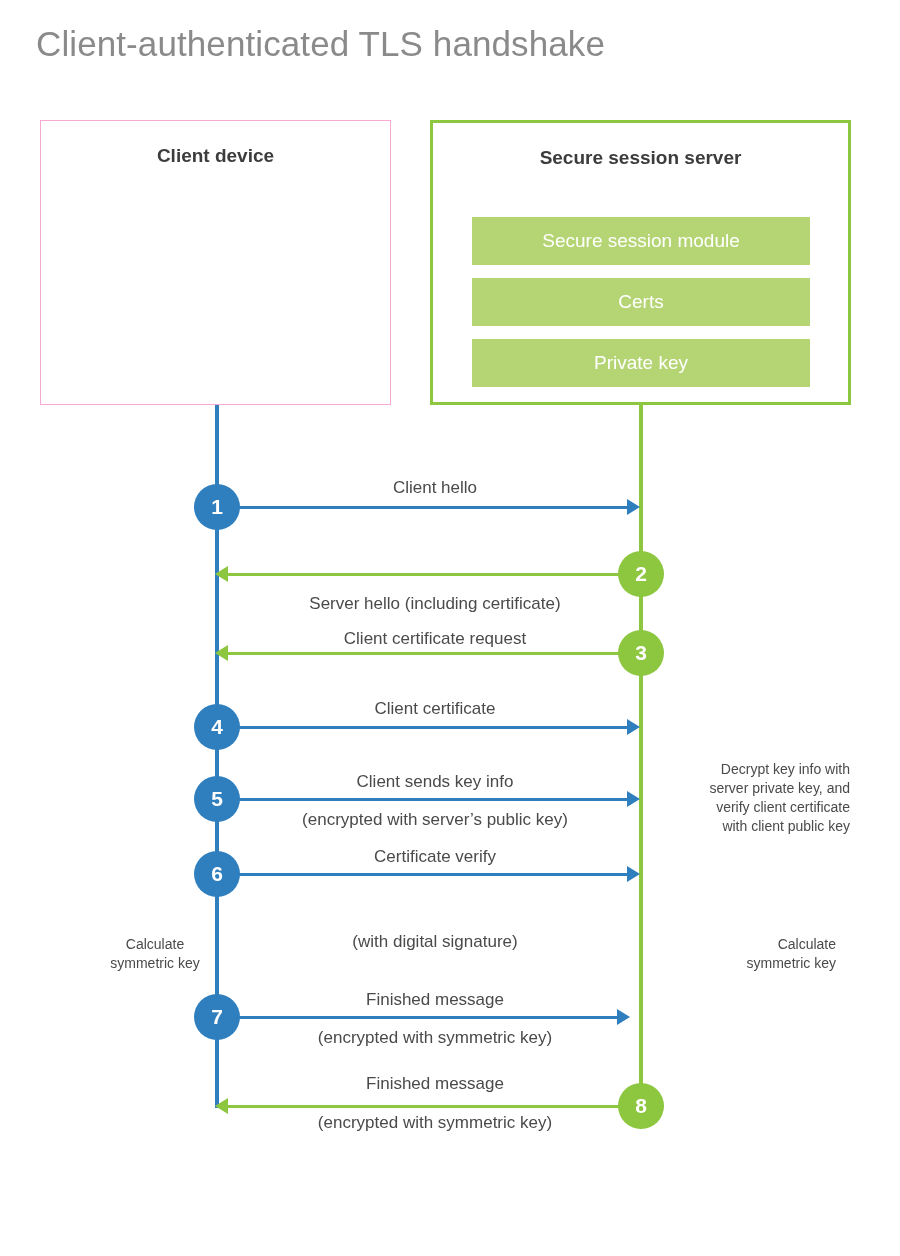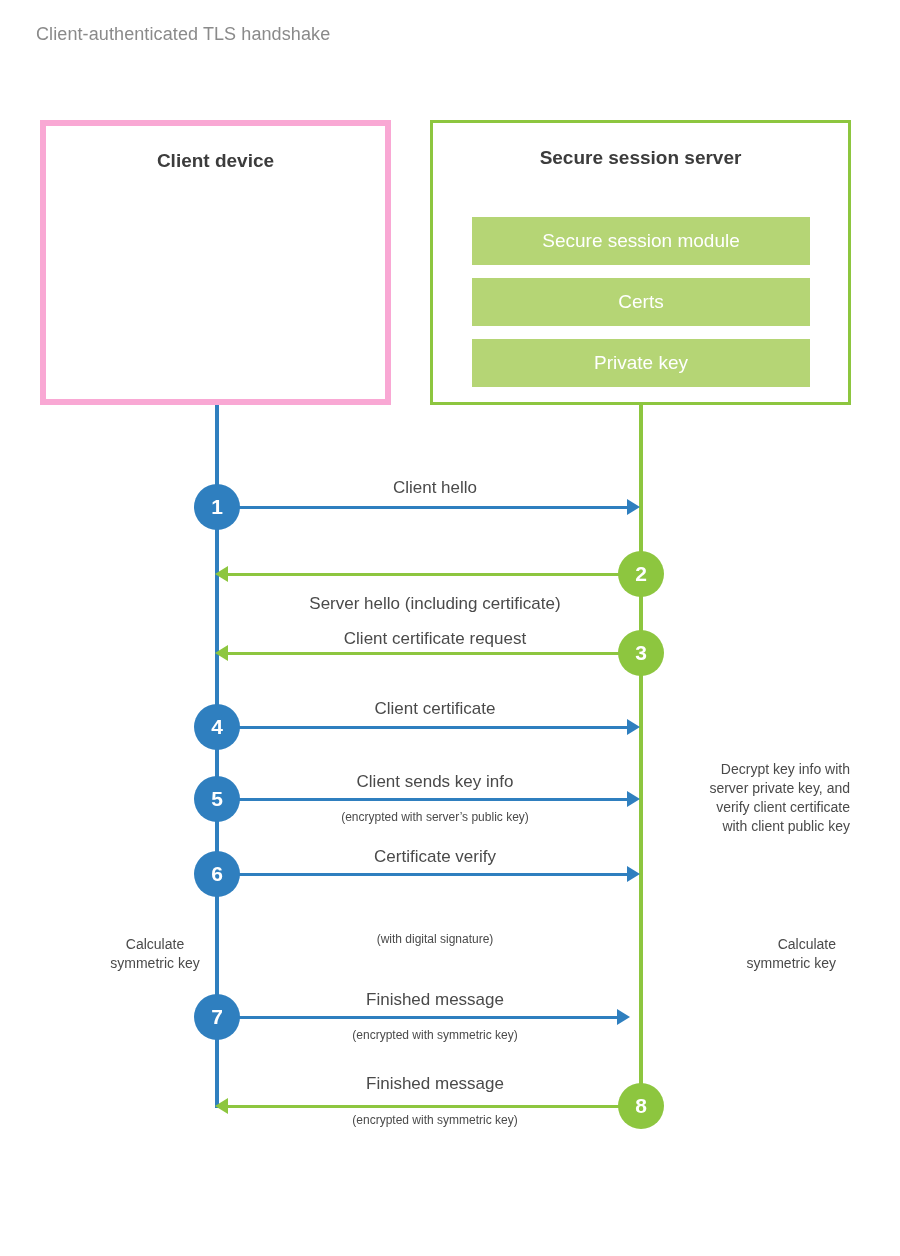--- a/index.html
+++ b/index.html
@@ -17,39 +17,39 @@
     height: 1256px;
     background: #ffffff;
     overflow: hidden;
   }
 
   
   .title {
     position: absolute;
     left: 36px;
     top: 24px;
-    font-size: 18px;
+    font-size: 35px;
     font-weight: 300;
     color: #8a8a8a;
     letter-spacing: 0.1px;
     white-space: nowrap;
   }
 
   
   .party-box {
     position: absolute;
     background: #ffffff;
     box-sizing: border-box;
   }
   .party-box.client {
     left: 40px;
     top: 120px;
     width: 351px;
     height: 285px;
-    border: 6px solid #f9a8d4;
+    border: 1px solid #f9a8d4;
   }
   .party-box.server {
     left: 430px;
     top: 120px;
     width: 421px;
     height: 285px;
     border: 3px solid #8dc63f;
   }
   .party-title {
     position: absolute;
@@ -148,21 +148,21 @@
   .msg-label {
     position: absolute;
     text-align: center;
     font-size: 17px;
     color: #4a4a4a;
     white-space: nowrap;
   }
   .msg-sublabel {
     position: absolute;
     text-align: center;
-    font-size: 12px;
+    font-size: 17px;
     color: #4a4a4a;
     white-space: nowrap;
   }
 
   
   .note {
     position: absolute;
     font-size: 14px;
     line-height: 19px;
     color: #4a4a4a;

